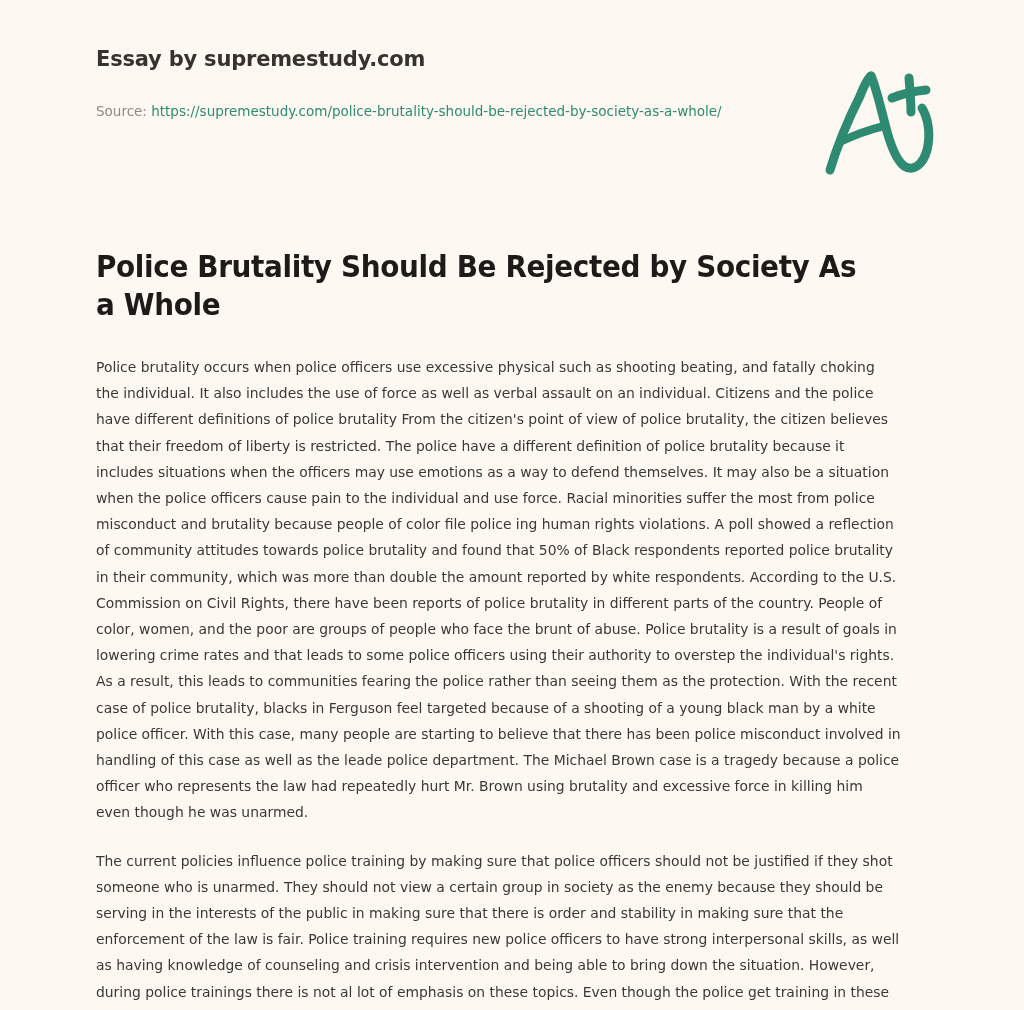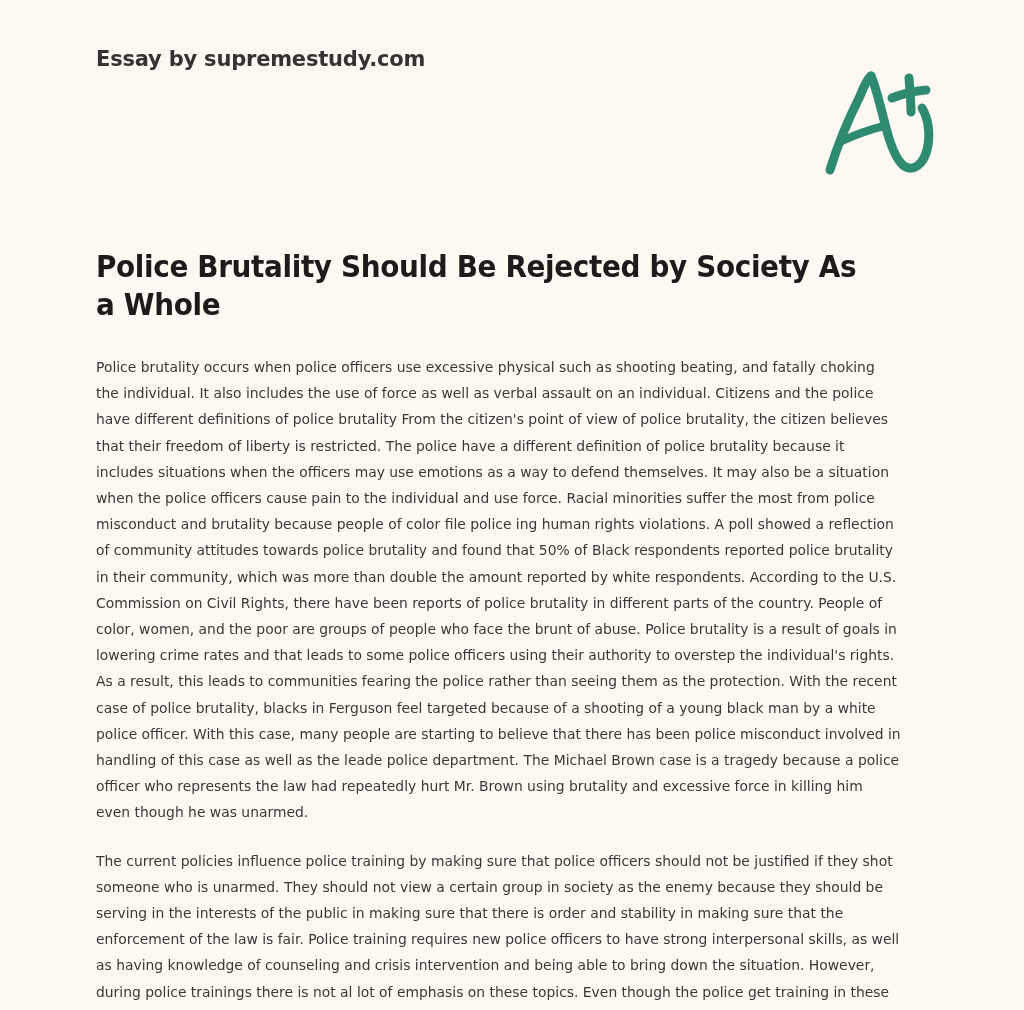--- a/index.html
+++ b/index.html
@@ -125,20 +125,24 @@
   }
 </style>
 </head>
 <body>
 
 <div class="page">
 
   <div class="header">
     <div class="brand-line">Essay by supremestudy.com</div>
 
+    <div class="source-line">
+      <span class="source-label">Source:</span>
+      <span class="source-url">https://supremestudy.com/police-brutality-should-be-rejected-by-society-as-a-whole/</span>
+    </div>
   </div>
 
   <div class="logo">
     <svg viewBox="0 0 130 120" xmlns="http://www.w3.org/2000/svg">
       <g fill="none" stroke="#2e8b72" stroke-linecap="round" stroke-linejoin="round">
 
         <path d="M16 108 C 22 88, 34 58, 46 34 C 50 24, 54 16, 57 14" stroke-width="9"></path>
 
         <path d="M57 14 C 61 22, 66 42, 71 62 C 76 82, 82 98, 90 104
                  C 99 110, 109 103, 113 88 C 117 72, 114 56, 108 46" stroke-width="9"></path>

